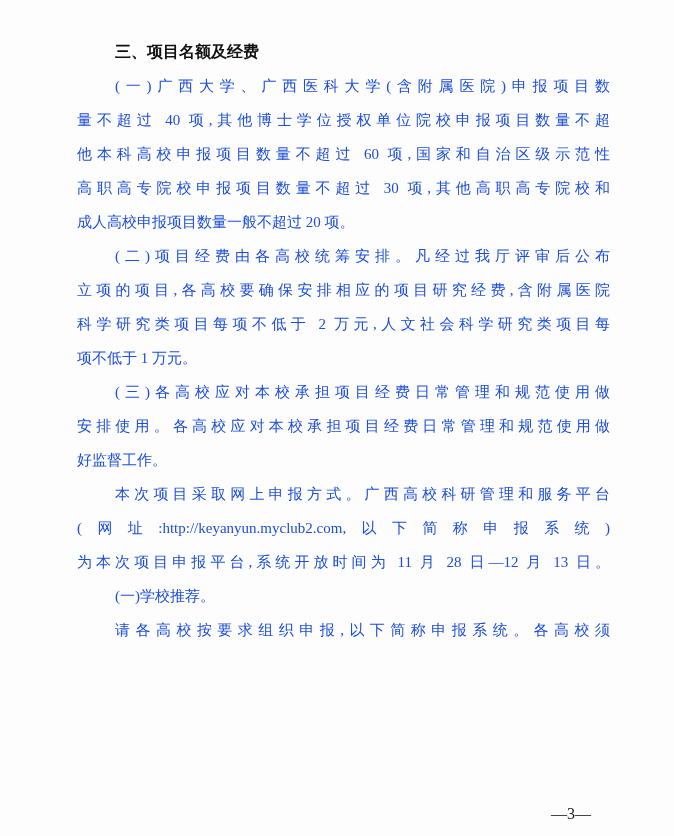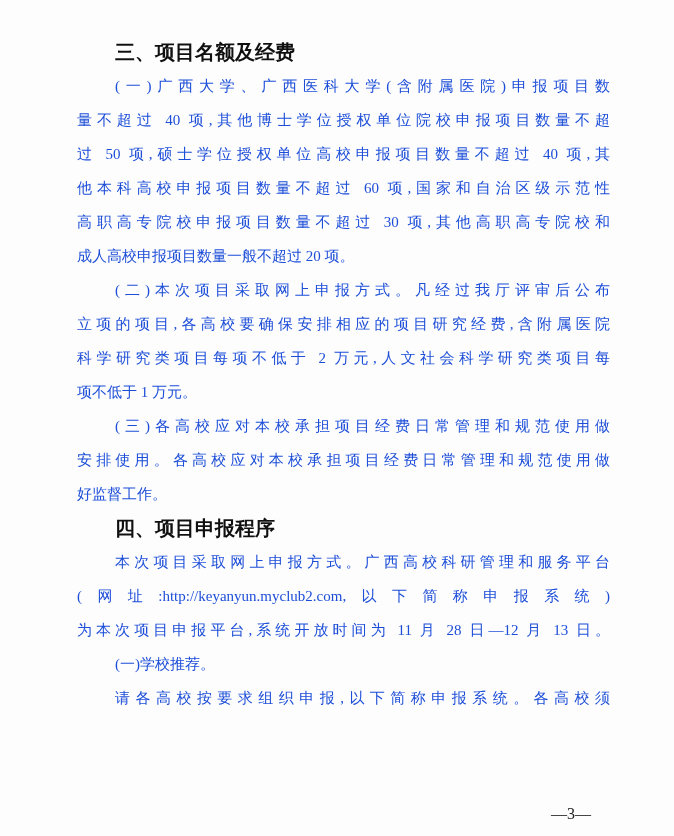--- a/index.html
+++ b/index.html
@@ -30,21 +30,21 @@
   .line.j {
     text-align: justify;
     text-align-last: justify;
   }
   .line.ind {
     padding-left: 38px;
   }
   .line.h {
     font-family: "Liberation Sans", "DejaVu Sans", sans-serif;
     font-weight: 700;
-    font-size: 20px;
+    font-size: 16px;
     color: #101010;
     padding-left: 38px;
     text-align: right;
     text-align-last: left;
   }
   .pagenum {
     position: absolute;
     left: 551px;
     top: 803px;
     font-size: 16px;
@@ -55,32 +55,30 @@
   }
 </style>
 </head>
 <body>
 
 <div class="page">
   <div class="content">
     <div class="line h">三、项目名额及经费</div>
     <div class="line ind j">(一)广西大学、广西医科大学(含附属医院)申报项目数</div>
     <div class="line j">量不超过 40 项,其他博士学位授权单位院校申报项目数量不超</div>
-    <div class="line j">过 50 项,硕士学位授权单位高校申报项目数量不超过 40 项,其</div>
     <div class="line j">他本科高校申报项目数量不超过 60 项,国家和自治区级示范性</div>
     <div class="line j">高职高专院校申报项目数量不超过 30 项,其他高职高专院校和</div>
     <div class="line">成人高校申报项目数量一般不超过 20 项。</div>
-    <div class="line ind j">(二)本次项目采取网上申报方式。凡经过我厅评审后公布</div>
+    <div class="line ind j">(二)项目经费由各高校统筹安排。凡经过我厅评审后公布</div>
     <div class="line j">立项的项目,各高校要确保安排相应的项目研究经费,含附属医院</div>
     <div class="line j">科学研究类项目每项不低于 2 万元,人文社会科学研究类项目每</div>
     <div class="line">项不低于 1 万元。</div>
     <div class="line ind j">(三)各高校应对本校承担项目经费日常管理和规范使用做</div>
     <div class="line j">安排使用。各高校应对本校承担项目经费日常管理和规范使用做</div>
     <div class="line">好监督工作。</div>
-    <div class="line h">四、项目申报程序</div>
     <div class="line ind j">本次项目采取网上申报方式。广西高校科研管理和服务平台</div>
     <div class="line j">(网址:http://keyanyun.myclub2.com,以下简称申报系统)</div>
     <div class="line j">为本次项目申报平台,系统开放时间为 11 月 28 日—12 月 13 日。</div>
     <div class="line ind">(一)学校推荐。</div>
     <div class="line ind j">请各高校按要求组织申报,以下简称申报系统。各高校须</div>
   </div>
   <div class="pagenum">—3—</div>
 </div>
 
 </body></html>

